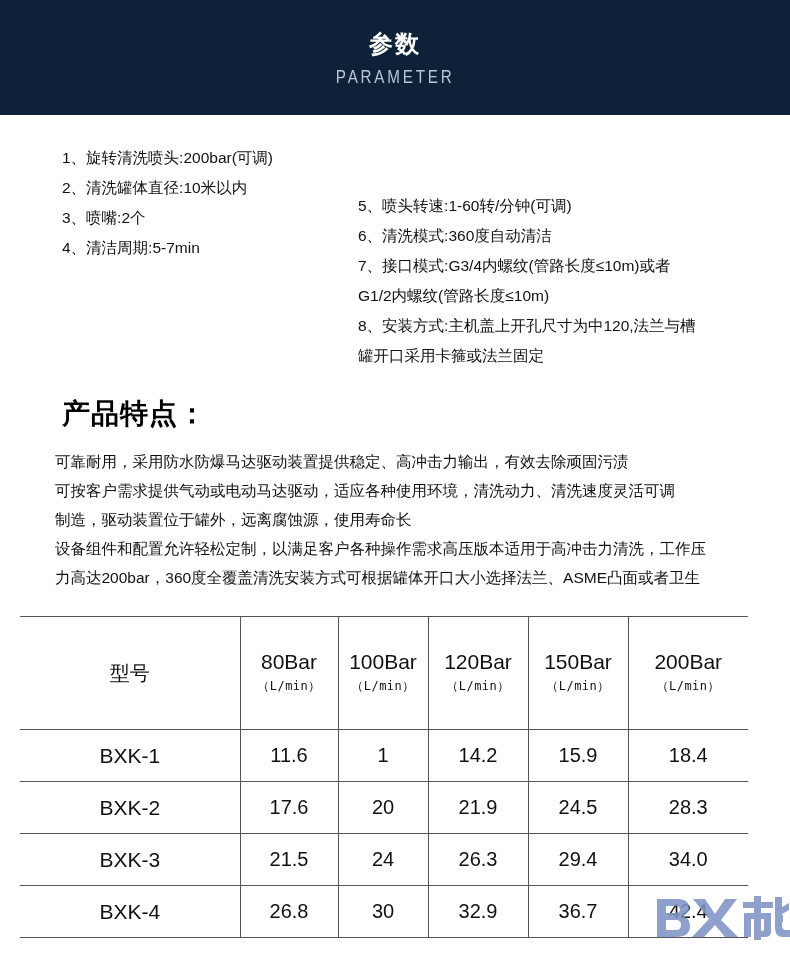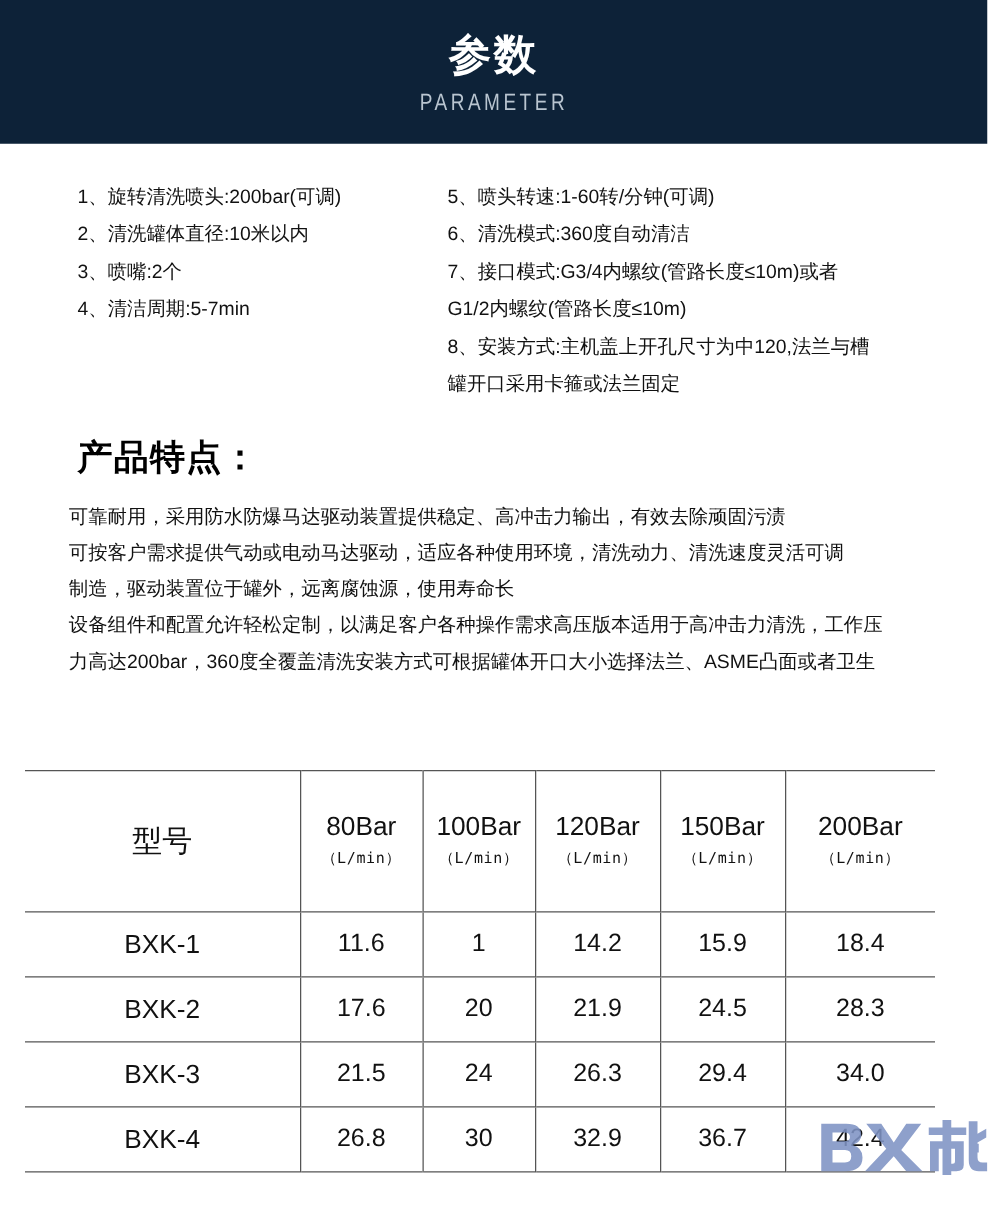--- a/index.html
+++ b/index.html
@@ -24,21 +24,21 @@
     position: relative;
     display: flex;
     flex-direction: column;
     align-items: center;
     justify-content: center;
     box-sizing: border-box;
     padding-top: 4px;
   }
   .banner-title {
     color: #ffffff;
-    font-size: 34px;
+    font-size: 24px;
     font-weight: bold;
     letter-spacing: 2px;
     line-height: 1.15;
     font-family: "DejaVu Sans", "Liberation Sans", sans-serif;
   }
   .banner-sub {
     color: #b9c5d0;
     font-size: 19px;
     letter-spacing: 3.5px;
     margin-top: 7px;
@@ -62,20 +62,21 @@
   }
   .spec-col-left {
     width: 350px;
     padding-left: 62px;
     box-sizing: border-box;
   }
   .spec-col-right {
     width: 380px;
     padding-left: 8px;
     box-sizing: border-box;
+    margin-top: 48px;
   }
   .spec-item {
     white-space: pre-wrap;
   }
 
   
   .features {
     margin-top: 24px;
     padding: 0 50px 0 55px;
   }
@@ -139,21 +140,21 @@
     border-left: none;
   }
   .col-model { width: 220px; }
   .col-p1 { width: 98px; }
   .col-p2 { width: 90px; }
   .col-p3 { width: 100px; }
   .col-p4 { width: 100px; }
   .col-p5 { width: 120px; }
 
   .th-model {
-    font-size: 24px;
+    font-size: 20px;
     font-family: "DejaVu Sans", "Liberation Sans", sans-serif;
   }
   .th-main {
     font-size: 21px;
     line-height: 26px;
     font-family: "Liberation Sans", sans-serif;
   }
   .th-unit {
     font-size: 12px;
     line-height: 22px;

